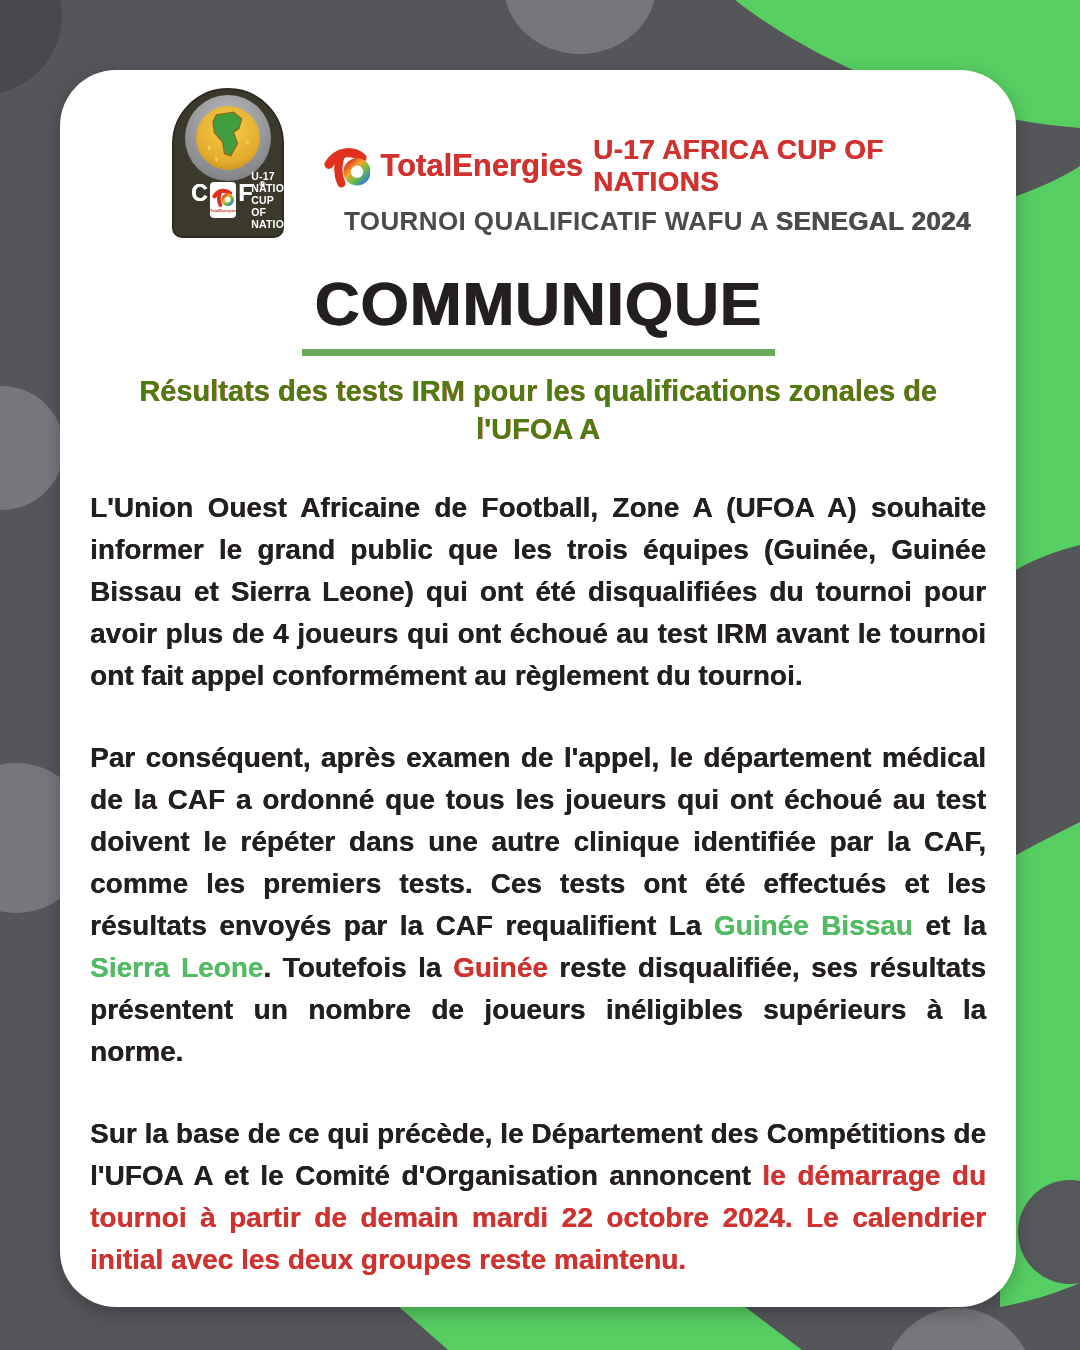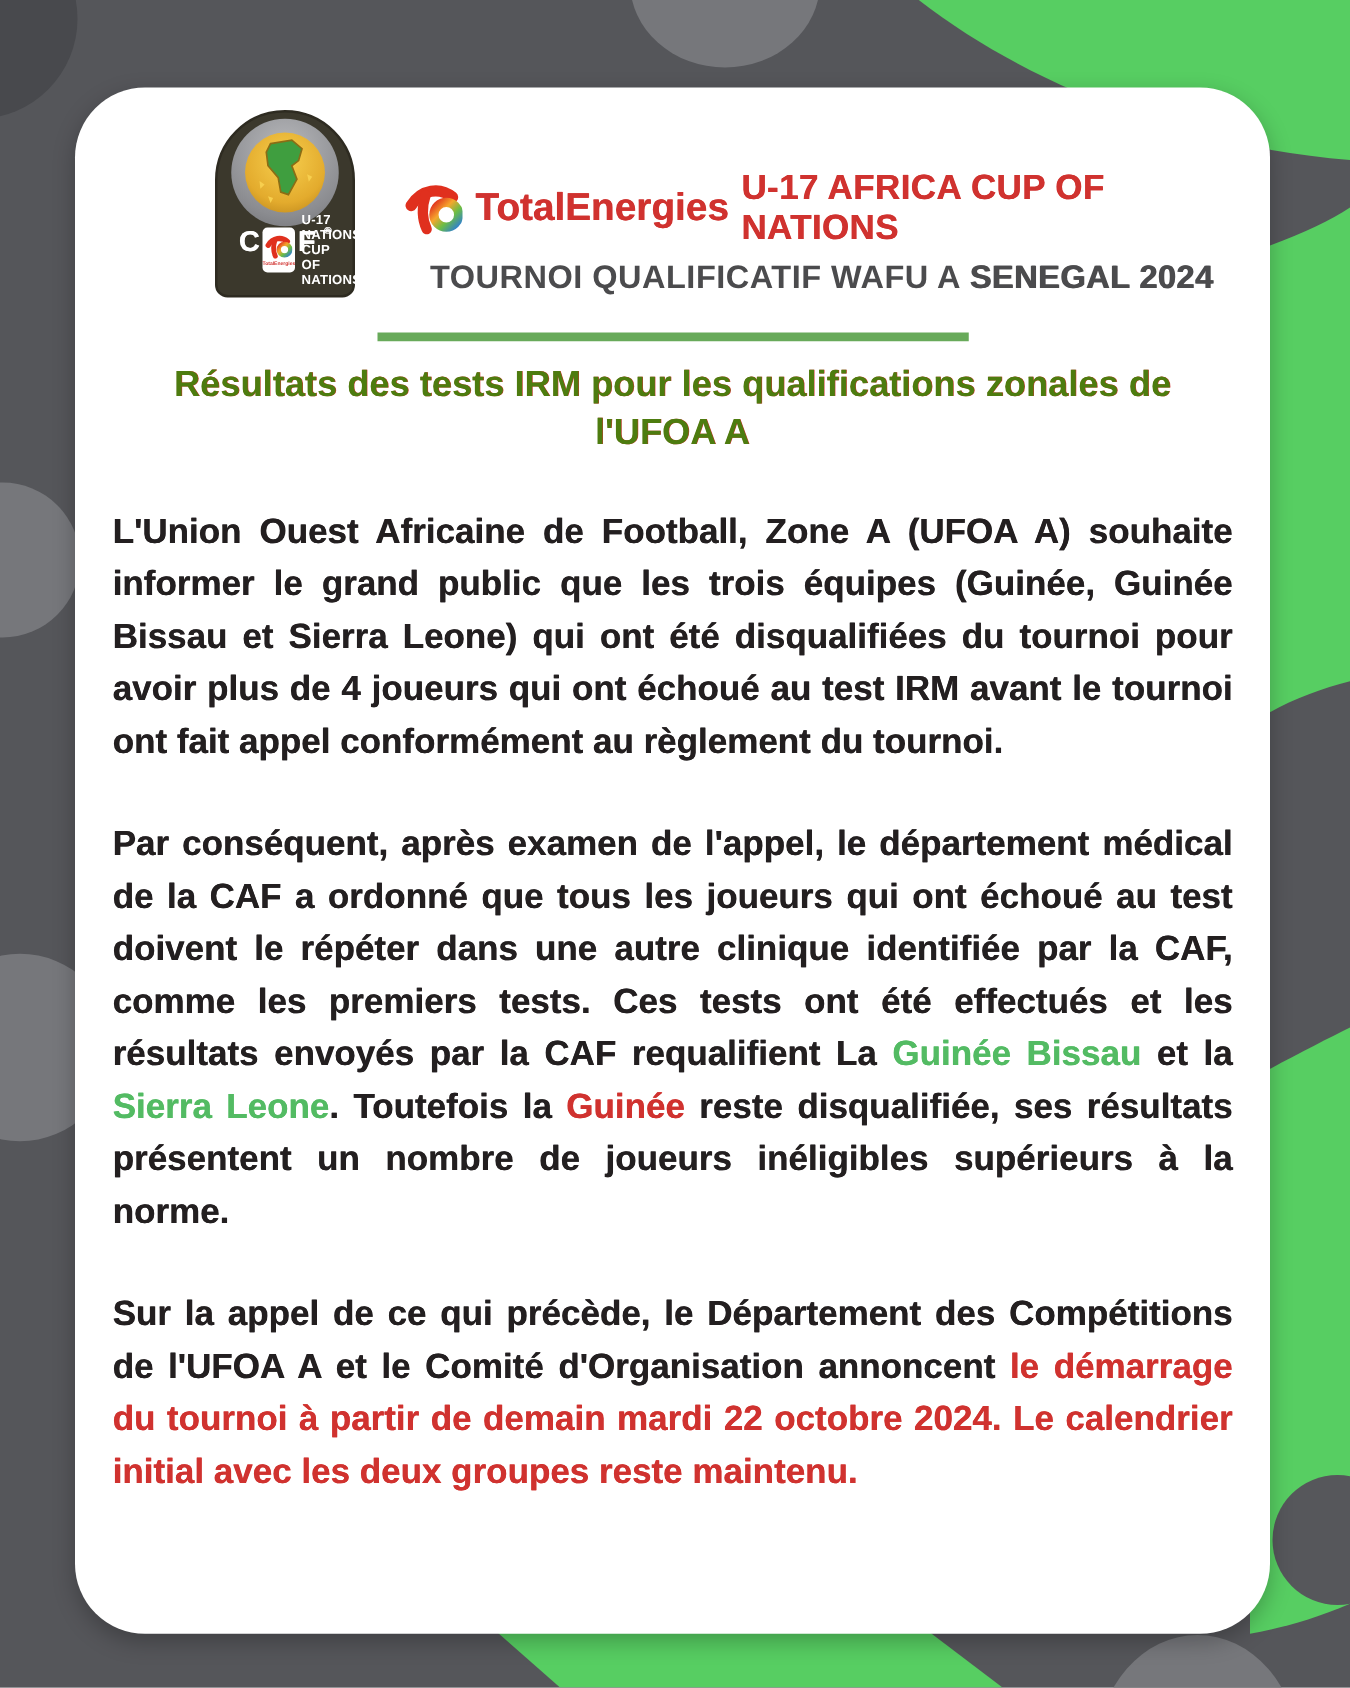--- a/index.html
+++ b/index.html
@@ -27,21 +27,21 @@
     width:86px;height:86px;border-radius:50%;
     background:radial-gradient(circle at 50% 30%,#b9babd 0%,#8b8c90 70%,#6f7074 100%);
     display:flex;align-items:center;justify-content:center;
   }
   .caf-word{
     position:absolute;top:90px;left:0;right:0;text-align:center;
     color:#ffffff;font-size:23px;font-weight:bold;letter-spacing:7px;
     text-shadow:0.5px 0 #fff;
   }
   .caf-reg{font-size:8px;letter-spacing:0;vertical-align:top;}
-  .caf-bottom{position:absolute;left:7px;bottom:6px;display:flex;gap:5px;align-items:center;margin-left:29px;}
+  .caf-bottom{position:absolute;left:7px;bottom:6px;display:flex;gap:15px;align-items:center;margin-left:29px;}
   .caf-te-box{
     width:30px;height:36px;background:#ffffff;border-radius:4px;
     display:flex;flex-direction:column;align-items:center;justify-content:center;gap:1px;
   }
   .caf-te-box .tiny-brand{font-size:4px;color:#d0322f;font-weight:bold;}
   .caf-lines{color:#ffffff;font-size:10.5px;font-weight:bold;line-height:1.15;letter-spacing:0.2px;}
   
   .header-right{display:flex;flex-direction:column;margin-top:50px;}
   .brand-row{display:flex;align-items:center;gap:10px;}
   .brand-name{color:#d0322f;font-size:31px;font-weight:bold;text-shadow:0.4px 0 #d0322f;}
@@ -145,25 +145,26 @@
           </svg>
         <span class="brand-name">TotalEnergies</span>
         <span class="competition">U-17 AFRICA CUP OF NATIONS</span>
       </div>
       <div class="tournament-row">
         <span>TOURNOI QUALIFICATIF WAFU A </span><span class="heavier">SENEGAL 2024</span>
       </div>
     </div>
   </div>
 
+  <div class="title">COMMUNIQUE</div>
   <div class="title-underline"></div>
 
   <div class="subtitle">
     <span>Résultats des tests IRM pour les qualifications zonales de l'UFOA A</span><br>
   </div>
 
   <div class="body-copy">
       <p class="body-para"><span class="seg-black">L'Union Ouest Africaine de Football, Zone A (UFOA A) souhaite informer le grand public que les trois équipes (Guinée, Guinée Bissau et Sierra Leone) qui ont été disqualifiées du tournoi pour avoir plus de 4 joueurs qui ont échoué au test IRM avant le tournoi ont fait appel conformément au règlement du tournoi.</span></p>
       <p class="body-para"><span class="seg-black">Par conséquent, après examen de l'appel, le département médical de la CAF a ordonné que tous les joueurs qui ont échoué au test doivent le répéter dans une autre clinique identifiée par la CAF, comme les premiers tests. Ces tests ont été effectués et les résultats envoyés par la CAF requalifient La </span><span class="seg-green">Guinée Bissau</span><span class="seg-black"> et la </span><span class="seg-green">Sierra Leone</span><span class="seg-black">. Toutefois la </span><span class="seg-red">Guinée</span><span class="seg-black"> reste disqualifiée, ses résultats présentent un nombre de joueurs inéligibles supérieurs à la norme.</span></p>
-      <p class="body-para"><span class="seg-black">Sur la appel de ce qui précède, le Département des Compétitions de l'UFOA A et le Comité d'Organisation annoncent </span><span class="seg-red">le démarrage du tournoi à partir de demain mardi 22 octobre 2024. Le calendrier initial avec les deux groupes reste maintenu.</span></p>
+      <p class="body-para"><span class="seg-black">Sur la base de ce qui précède, le Département des Compétitions de l'UFOA A et le Comité d'Organisation annoncent </span><span class="seg-red">le démarrage du tournoi à partir de demain mardi 22 octobre 2024. Le calendrier initial avec les deux groupes reste maintenu.</span></p>
     </div>
 
 </div>
 
 </body></html>

